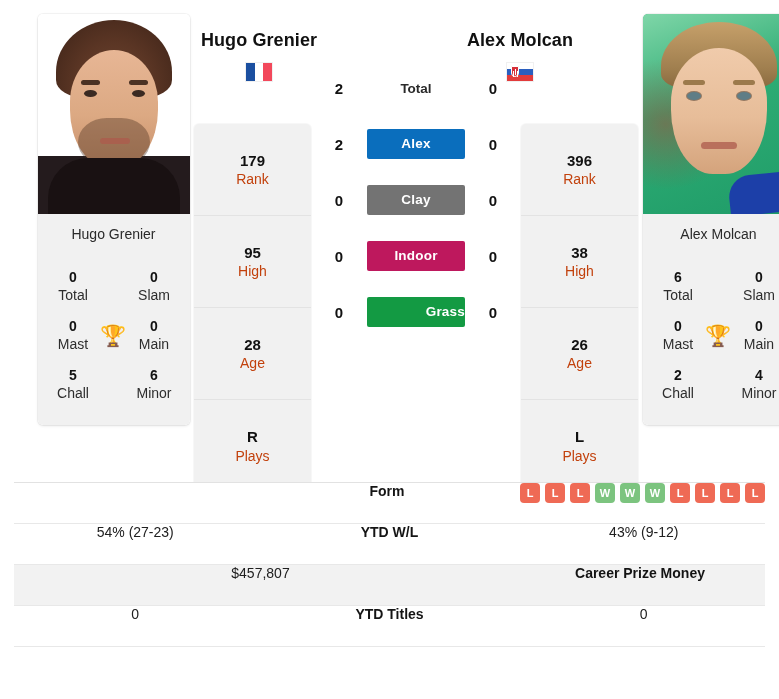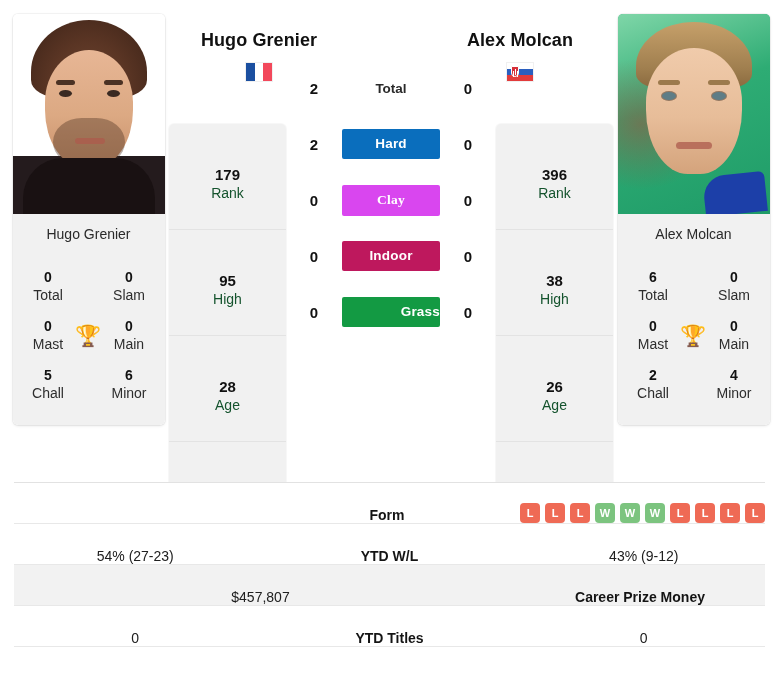--- a/index.html
+++ b/index.html
@@ -5,21 +5,21 @@
   * { box-sizing: border-box; margin: 0; padding: 0; }
   html, body {
     width: 779px;
     height: 699px;
     background: #ffffff;
     font-family: "Liberation Sans", sans-serif;
     color: #1b1b1b;
     overflow: hidden;
   }
 
-  .page { position: relative; width: 779px; height: 699px; }
+  .page { position: relative; width: 779px; height: 699px; padding-left: 25px; }
 
   
   .compare {
     display: flex;
     align-items: flex-start;
     width: 779px;
     height: 478px;
     padding: 0;
   }
 
@@ -180,25 +180,24 @@
     overflow: hidden;
     box-shadow: 0 0 0 1px rgba(0,0,0,.03);
   }
   .stack-item {
     height: 92px;
     display: flex;
     flex-direction: column;
     align-items: center;
     justify-content: center;
     border-bottom: 1px solid #e3e3e3;
-    margin-top: 14px;
   }
   .stack-item:last-child { border-bottom: none; }
   .stack-val { font-size: 15px; font-weight: bold; color: #111; line-height: 1.3; }
-  .stack-lab { font-size: 14px; color: #14532d; line-height: 1.3; text-align: center; }
+  .stack-lab { font-size: 14px; color: #c2410c; line-height: 1.3; text-align: center; }
 
   
   .center-col {
     flex: 1 1 auto;
     padding-top: 60px;
     display: flex;
     flex-direction: column;
     align-items: stretch;
   }
   .names-row {
@@ -287,21 +286,21 @@
   
   .stats-table {
     position: absolute;
     left: 14px;
     right: 14px;
     top: 482px;
     border-top: 1px solid #e2e2e2;
   }
   .srow {
     display: flex;
-    align-items: flex-end;
+    align-items: flex-start;
     height: 41px;
     border-bottom: 1px solid #e8e8e8;
     gap: 8px;
   }
   .srow.shaded { background: #f2f2f2; }
   .srow.plain { background: #ffffff; }
   .scell {
     flex: 1 1 0;
     text-align: center;
     font-size: 14px;
@@ -439,29 +438,29 @@
           <div class="h2h-score">2</div>
           <div class="h2h-mid">
             <span class="h2h-total-lab">Total</span>
           </div>
           <div class="h2h-score">0</div>
         </div>
 
         <div class="h2h-row">
           <div class="h2h-score">2</div>
           <div class="h2h-mid">
-            <span class="surface-badge" style="background-color: rgb(10, 110, 189);">Hard</span>
+            <span class="surface-badge" style="background-color: rgb(10, 110, 189);">Alex</span>
           </div>
           <div class="h2h-score">0</div>
         </div>
 
         <div class="h2h-row">
           <div class="h2h-score">0</div>
           <div class="h2h-mid">
-            <span class="surface-badge" style="background-color: #d946ef; font-family: Liberation Serif, serif;">Clay</span>
+            <span class="surface-badge" style="background-color: #737373;">Clay</span>
           </div>
           <div class="h2h-score">0</div>
         </div>
 
         <div class="h2h-row">
           <div class="h2h-score">0</div>
           <div class="h2h-mid">
             <span class="surface-badge" style="background-color: #be185d;">Indoor</span>
           </div>
           <div class="h2h-score">0</div>

